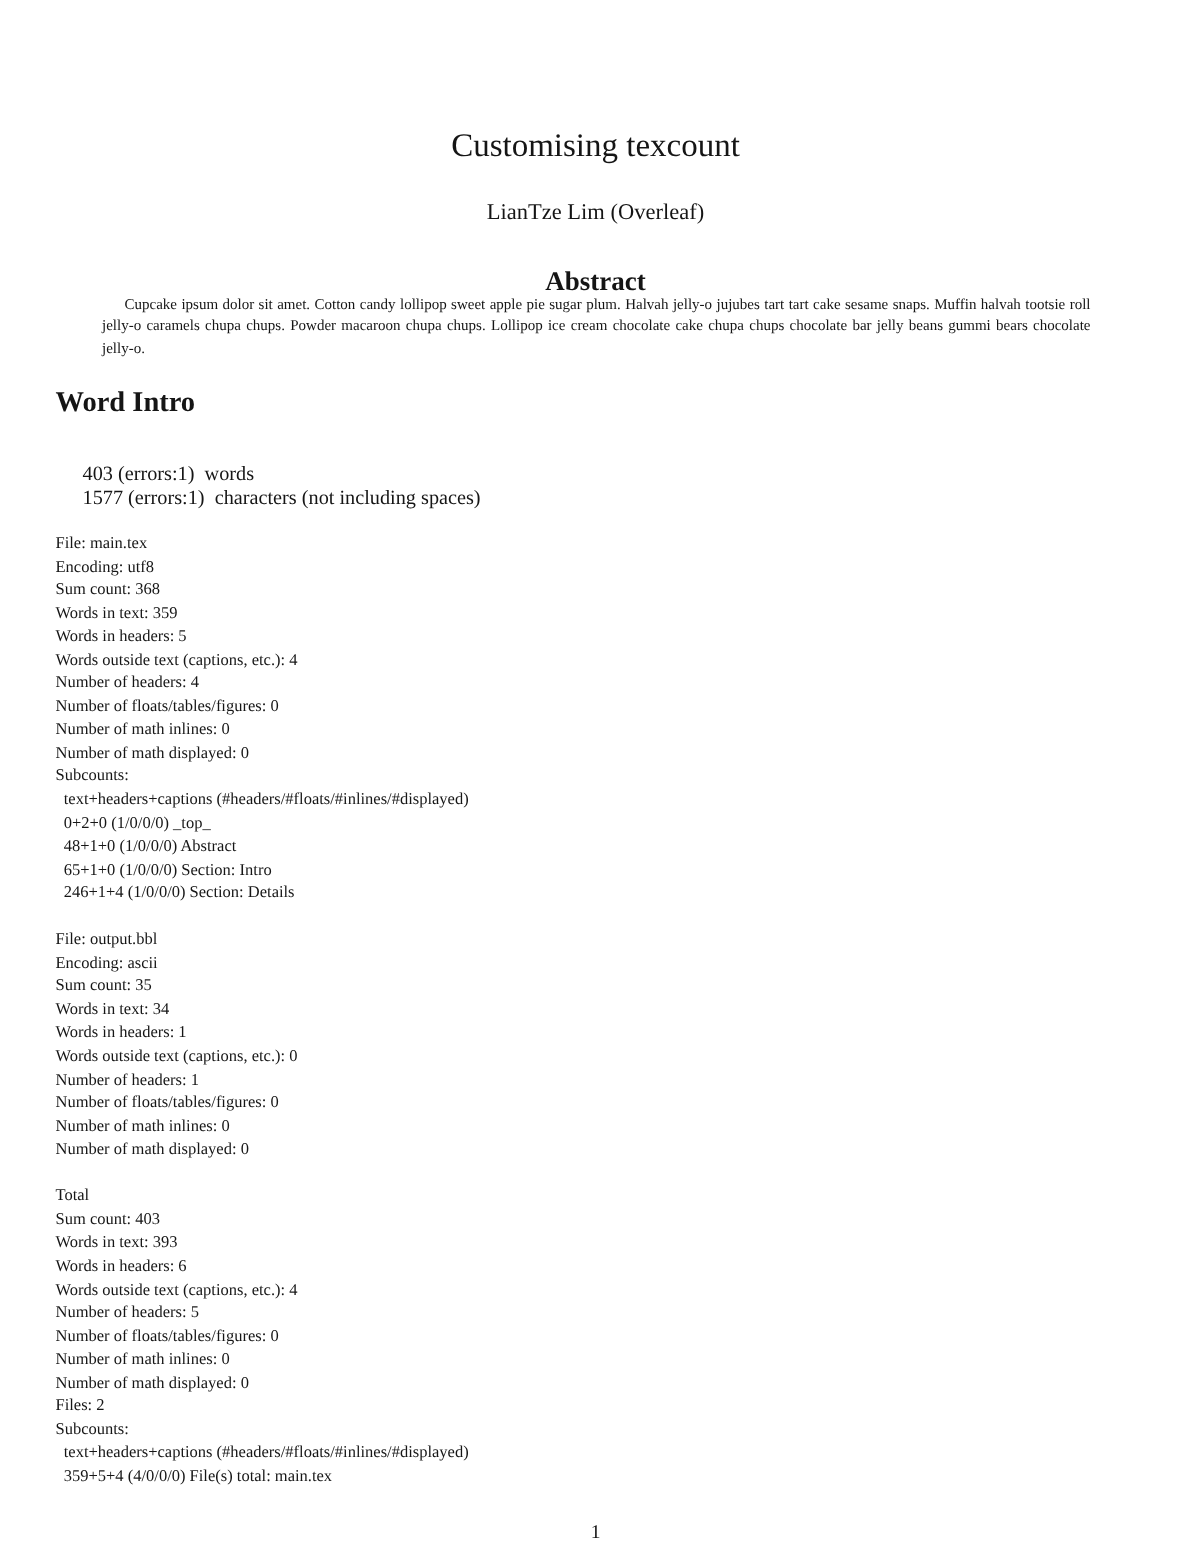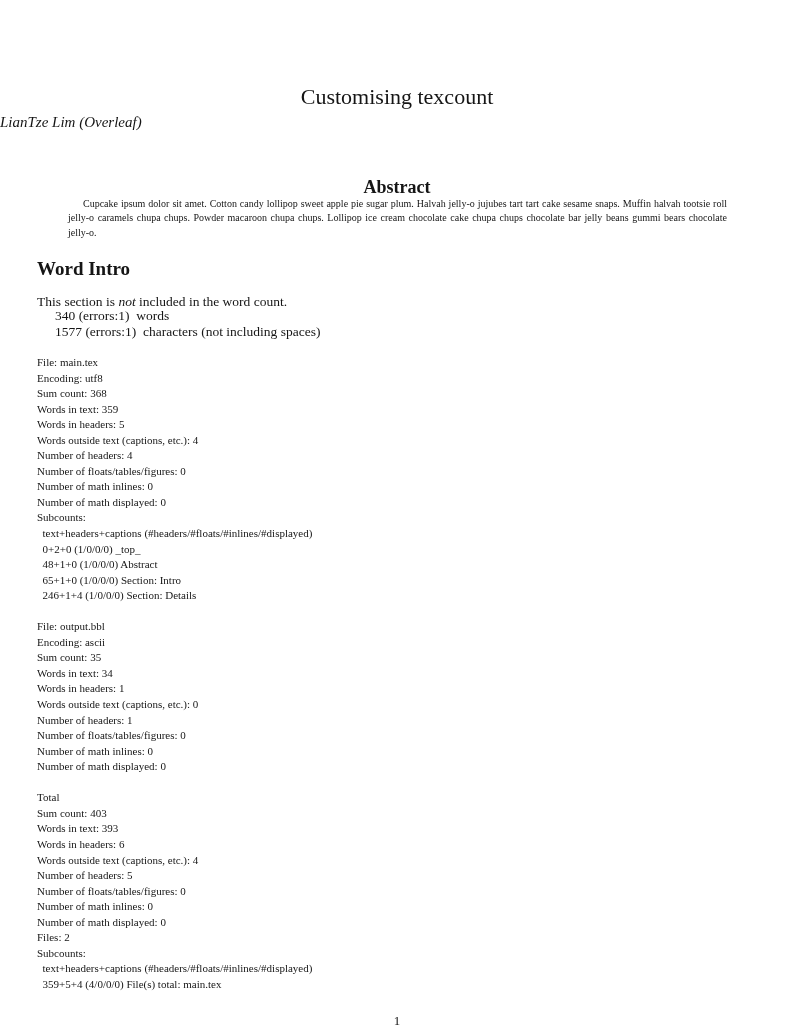--- a/index.html
+++ b/index.html
@@ -20,26 +20,25 @@
     position: absolute;
     top: 84px;
     left: 0;
     width: 100%;
     text-align: center;
     font-size: 22px;
     line-height: 1.2;
   }
   .doc-author {
     position: absolute;
-    top: 114px;
+    top: 134px;
     left: 0;
     width: 100%;
-    text-align: left;
+    text-align: center;
     font-size: 15px;
-    font-style: italic;
   }
   .abstract-heading {
     position: absolute;
     top: 177px;
     left: 0;
     width: 100%;
     text-align: center;
     font-size: 18px;
     font-weight: bold;
   }
@@ -104,24 +103,23 @@
   <div class="doc-title">Customising texcount</div>
 
   <div class="doc-author">LianTze Lim (Overleaf)</div>
 
   <div class="abstract-heading">Abstract</div>
 
   <div class="abstract-text">Cupcake ipsum dolor sit amet.  Cotton candy lollipop sweet apple pie sugar plum.  Halvah jelly-o jujubes tart tart cake sesame snaps.  Muffin halvah tootsie roll jelly-o caramels chupa chups.  Powder macaroon chupa chups.  Lollipop ice cream chocolate cake chupa chups chocolate bar jelly beans gummi bears chocolate jelly-o.</div>
 
   <div class="section-heading">Word Intro</div>
 
-  <div class="section-note"><span>This section is </span><i>not</i><span> included in the word count.</span></div>
 
   <div class="summary-lines">
-    <div>340 (errors:1)  words</div>
+    <div>403 (errors:1)  words</div>
     <div>1577 (errors:1)  characters (not including spaces)</div>
   </div>
 
   <pre class="texcount-output">File: main.tex
 Encoding: utf8
 Sum count: 368
 Words in text: 359
 Words in headers: 5
 Words outside text (captions, etc.): 4
 Number of headers: 4

